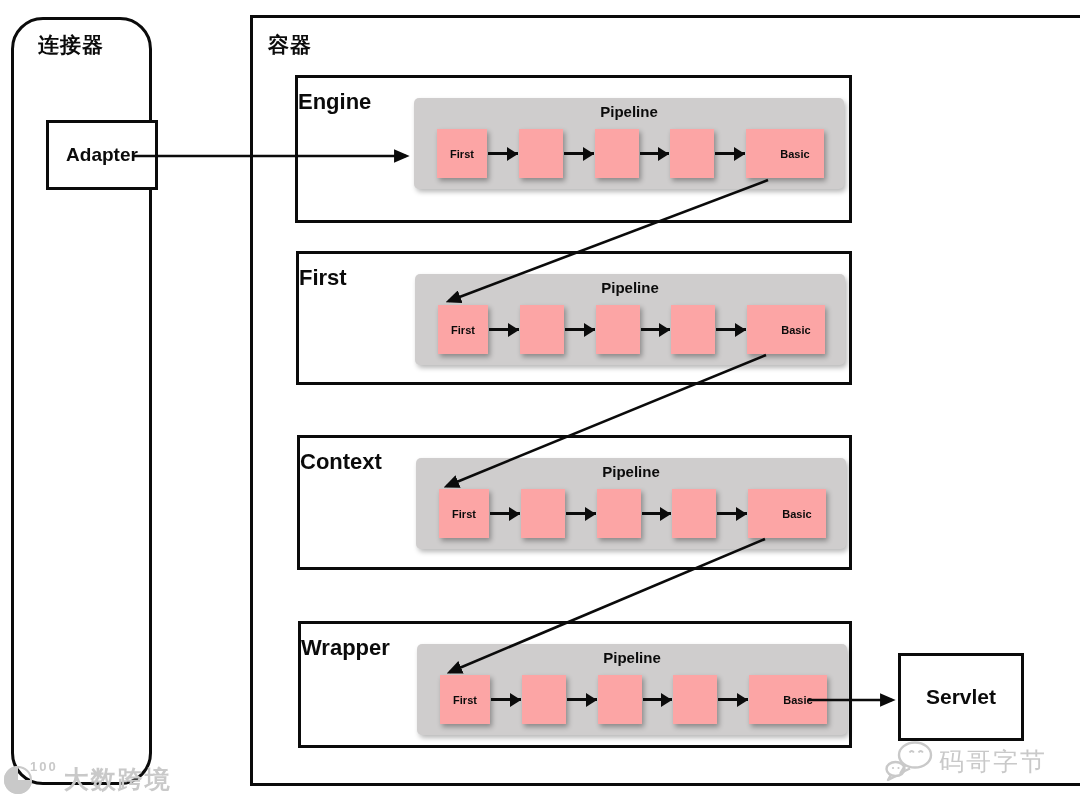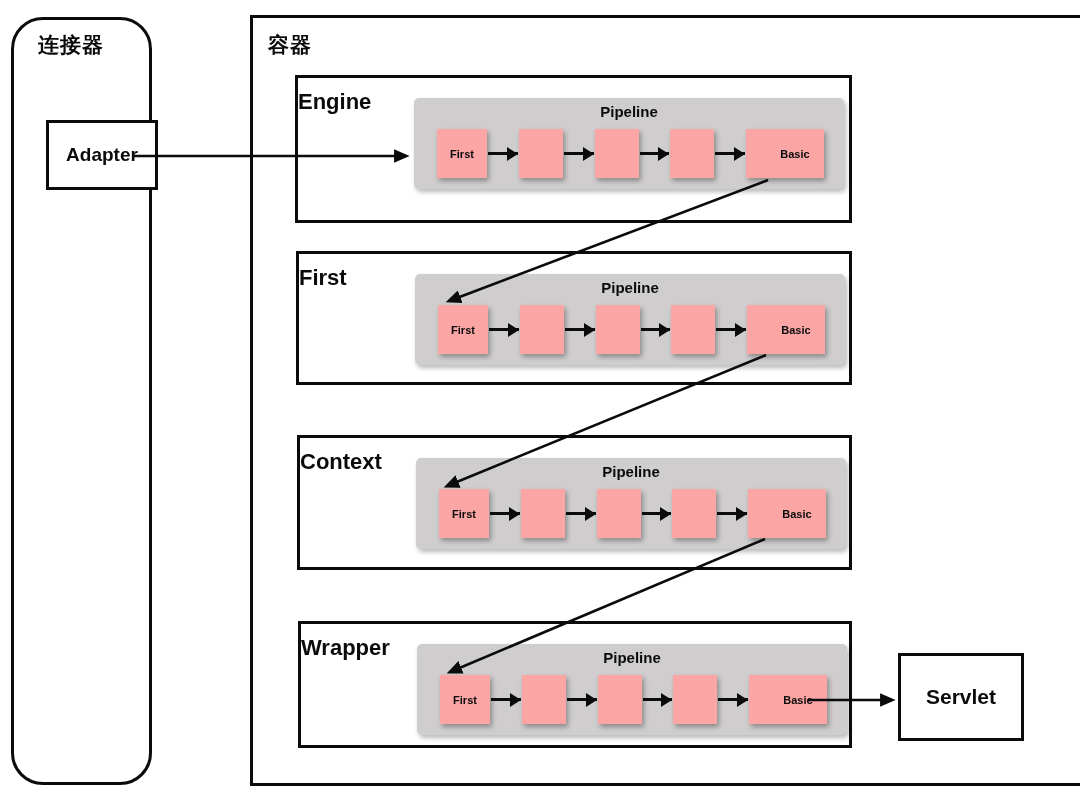--- a/index.html
+++ b/index.html
@@ -147,15 +147,36 @@
         <path d="M0 0 L6 2.6 L0 5.2 Z" fill="#0b0b0b"></path>
       </marker>
     </defs>
     <line x1="134" y1="156" x2="406" y2="156" stroke="#0b0b0b" stroke-width="2.6" marker-end="url(#ah)"></line>
     <line x1="768" y1="180" x2="449" y2="301" stroke="#0b0b0b" stroke-width="2.6" marker-end="url(#ah)"></line>
     <line x1="766" y1="355" x2="447" y2="486" stroke="#0b0b0b" stroke-width="2.6" marker-end="url(#ah)"></line>
     <line x1="765" y1="539" x2="450" y2="672" stroke="#0b0b0b" stroke-width="2.6" marker-end="url(#ah)"></line>
     <line x1="808" y1="700" x2="892" y2="700" stroke="#0b0b0b" stroke-width="2.6" marker-end="url(#ah)"></line>
   </svg>
 
+  <div class="watermark wm-left">
+    <svg width="32" height="32" viewBox="0 0 32 32">
+      <path d="M16 2 A14 14 0 1 0 30 16 L16 16 Z" fill="#c9c9c9"></path>
+      <circle cx="16" cy="16" r="13" fill="none" stroke="#c9c9c9" stroke-width="2"></circle>
+    </svg>
+    <span class="wm-badge">100</span>
+    <span>大数跨境</span>
+  </div>
 
+  <div class="watermark wm-right">
+    <svg width="50" height="42" viewBox="0 0 50 42">
+      <ellipse cx="31" cy="15" rx="16" ry="12.5" fill="none" stroke="#c9c9c9" stroke-width="2.4"></ellipse>
+      <path d="M21 25.5 L16.5 33 L26 28.5" fill="none" stroke="#c9c9c9" stroke-width="2.4" stroke-linejoin="round"></path>
+      <path d="M25.5 12.5 q2.2 -3 4.4 0" fill="none" stroke="#c9c9c9" stroke-width="2"></path>
+      <path d="M34.5 12.5 q2.2 -3 4.4 0" fill="none" stroke="#c9c9c9" stroke-width="2"></path>
+      <ellipse cx="11.5" cy="29" rx="9" ry="7" fill="none" stroke="#c9c9c9" stroke-width="2.4"></ellipse>
+      <path d="M7 34.5 L4 40 L12 36" fill="none" stroke="#c9c9c9" stroke-width="2.4" stroke-linejoin="round"></path>
+      <circle cx="9" cy="28" r="1.1" fill="#c9c9c9"></circle>
+      <circle cx="14.5" cy="28" r="1.1" fill="#c9c9c9"></circle>
+    </svg>
+    <span>码哥字节</span>
+  </div>
 
 </div>
 
 </body></html>

